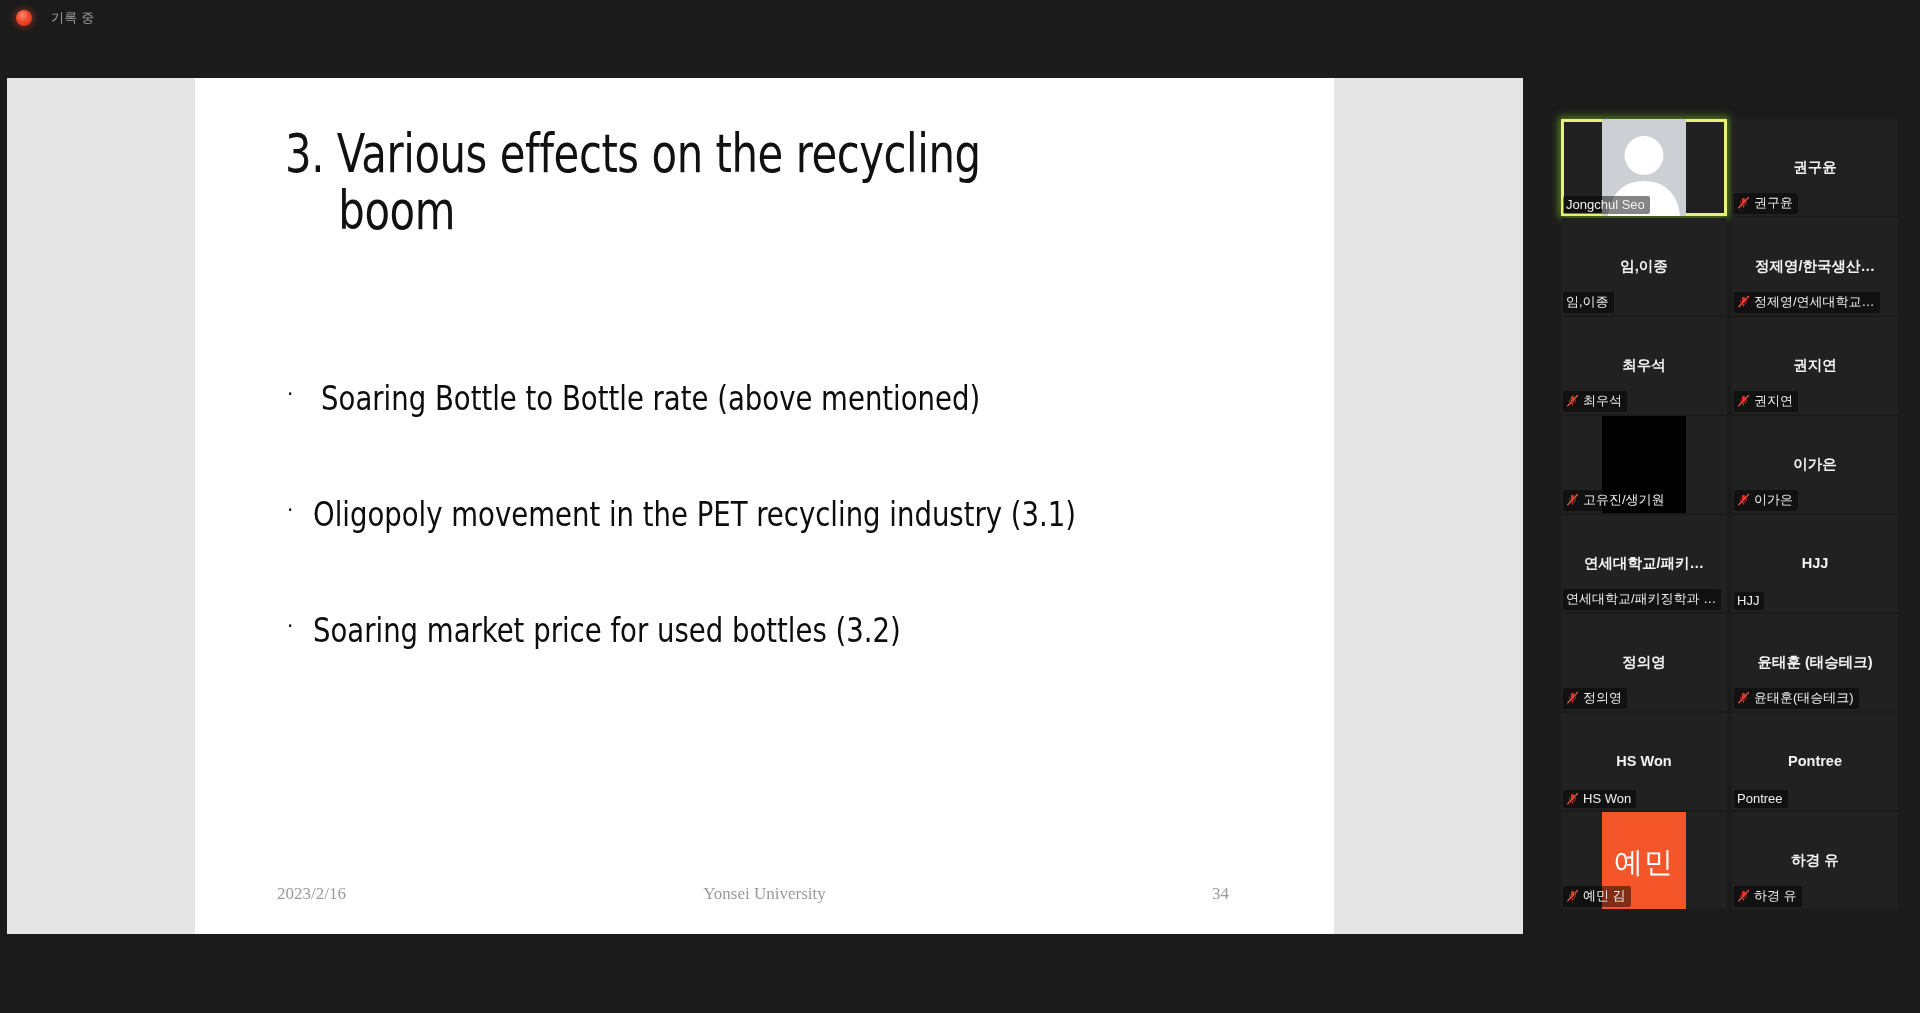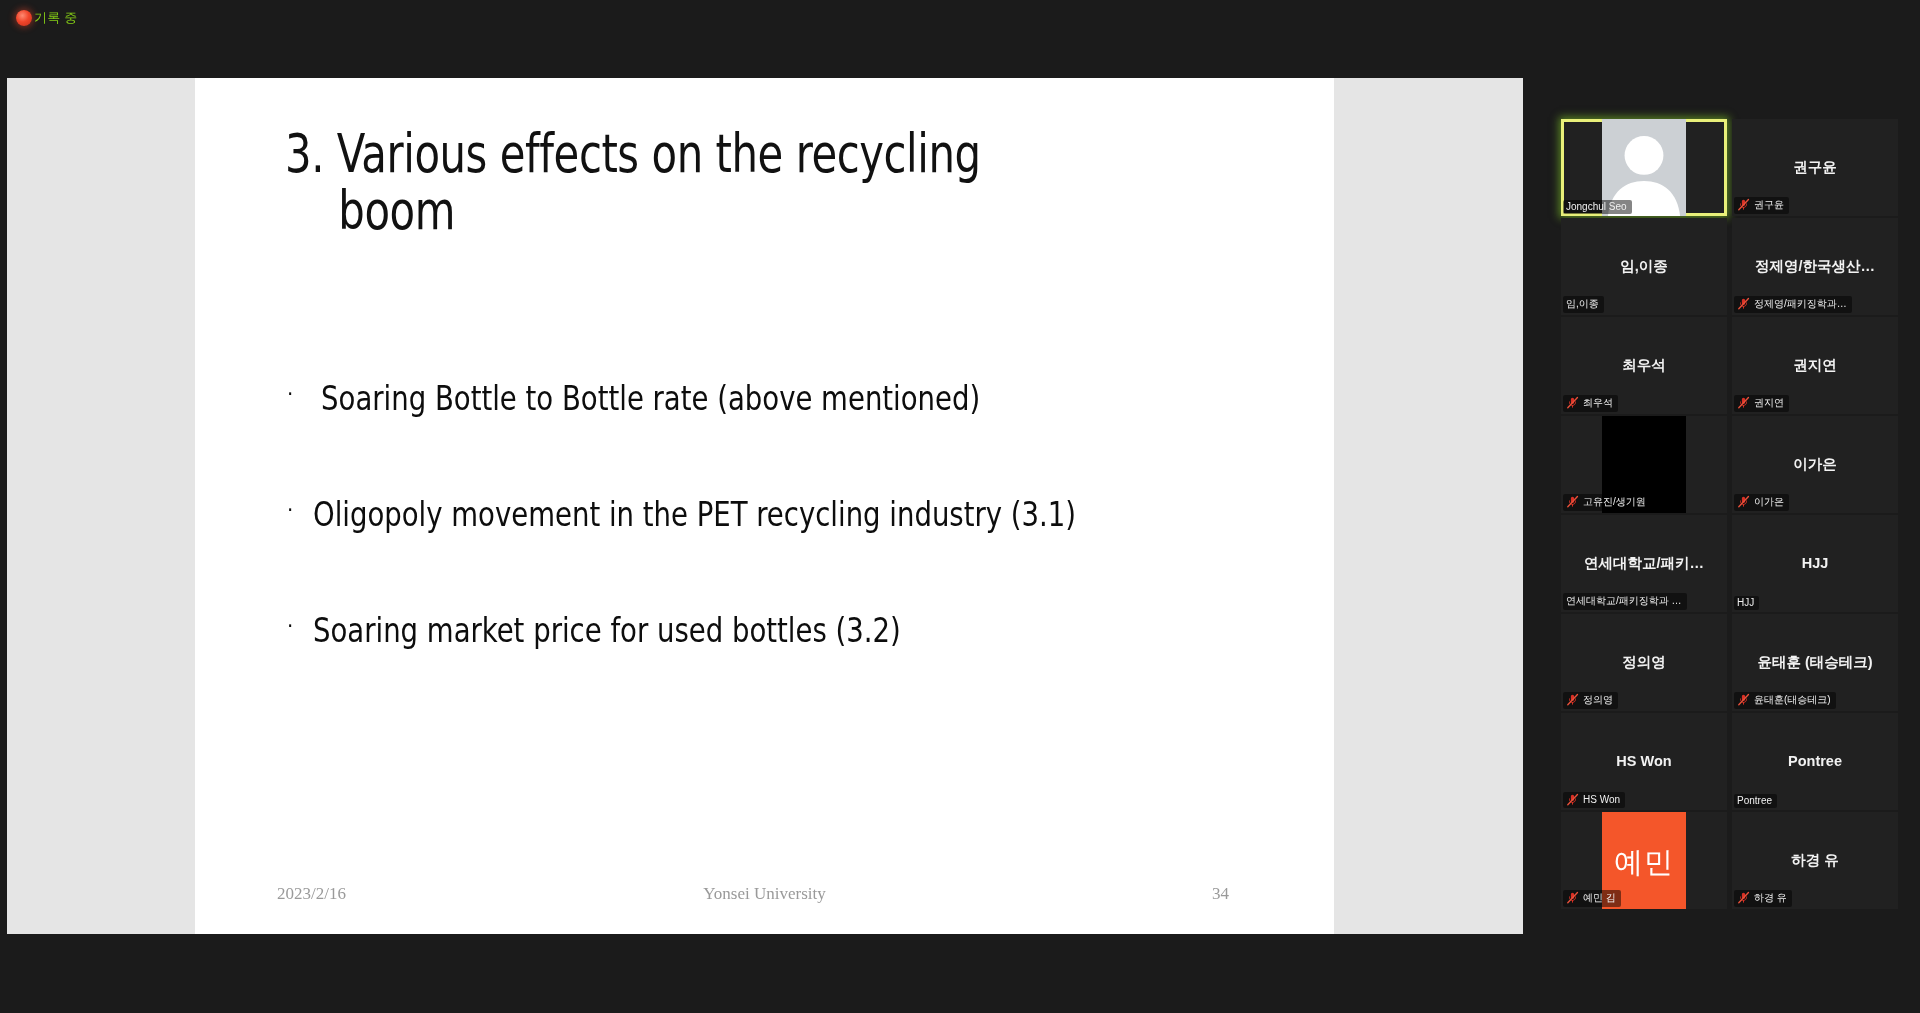--- a/index.html
+++ b/index.html
@@ -29,22 +29,22 @@
     background: #1b1b1b;
   }
   .rec-dot {
     width: 16px; height: 16px;
     border-radius: 50%;
     background: radial-gradient(circle at 40% 35%, #ff8a72 0%, #f0452a 45%, #c4301c 100%);
     box-shadow: 0 0 6px 2px rgba(240,69,42,.40);
     flex: 0 0 auto;
   }
   .rec-label {
-    margin-left: 2px;
-    color: #84cc16;
+    margin-left: 19px;
+    color: #a3a3a3;
     font-size: 13px;
     letter-spacing: .2px;
     white-space: nowrap;
   }
 
   
   .stage {
     position: absolute;
     left: 7px; top: 78px;
     width: 1516px; height: 856px;
@@ -200,21 +200,21 @@
     display: flex;
     align-items: center;
     gap: 4px;
     padding: 1px 5px 2px 3px;
     background: rgba(0,0,0,.48);
     border-radius: 2px;
     overflow: hidden;
   }
   .tile-chip .cname {
     color: #f0f0f0;
-    font-size: 10px;
+    font-size: 13px;
     white-space: nowrap;
     overflow: hidden;
     text-overflow: clip;
   }
   .mic-muted { flex: 0 0 auto; width: 13px; height: 13px; display: block; }
 </style>
 </head>
 <body>
 
 <div id="app">
@@ -295,21 +295,21 @@
           <div class="tile-bigname">정제영/한국생산…</div>
           <div class="tile-chip">
             <span>
               <svg class="mic-muted" viewBox="0 0 16 16" aria-hidden="true">
                 <path d="M8 2.2c1.1 0 2 .9 2 2v3.4c0 1.1-.9 2-2 2s-2-.9-2-2V4.2c0-1.1.9-2 2-2z" fill="#d93025"></path>
                 <path d="M4.3 7.3v.6c0 2 1.7 3.7 3.7 3.7s3.7-1.7 3.7-3.7v-.6" stroke="#d93025" stroke-width="1.2" fill="none" stroke-linecap="round"></path>
                 <path d="M8 11.6v2.2" stroke="#d93025" stroke-width="1.2" stroke-linecap="round"></path>
                 <path d="M2.2 14.4L14.1 1.8" stroke="#e8503a" stroke-width="1.7" stroke-linecap="round"></path>
               </svg>
             </span>
-            <span class="cname">정제영/패키징학과…</span>
+            <span class="cname">정제영/연세대학교…</span>
           </div>
         </div>
       </div>
       <div class="prow">
         <div class="tile">
           <div class="tile-bigname">최우석</div>
           <div class="tile-chip">
             <span>
               <svg class="mic-muted" viewBox="0 0 16 16" aria-hidden="true">
                 <path d="M8 2.2c1.1 0 2 .9 2 2v3.4c0 1.1-.9 2-2 2s-2-.9-2-2V4.2c0-1.1.9-2 2-2z" fill="#d93025"></path>

